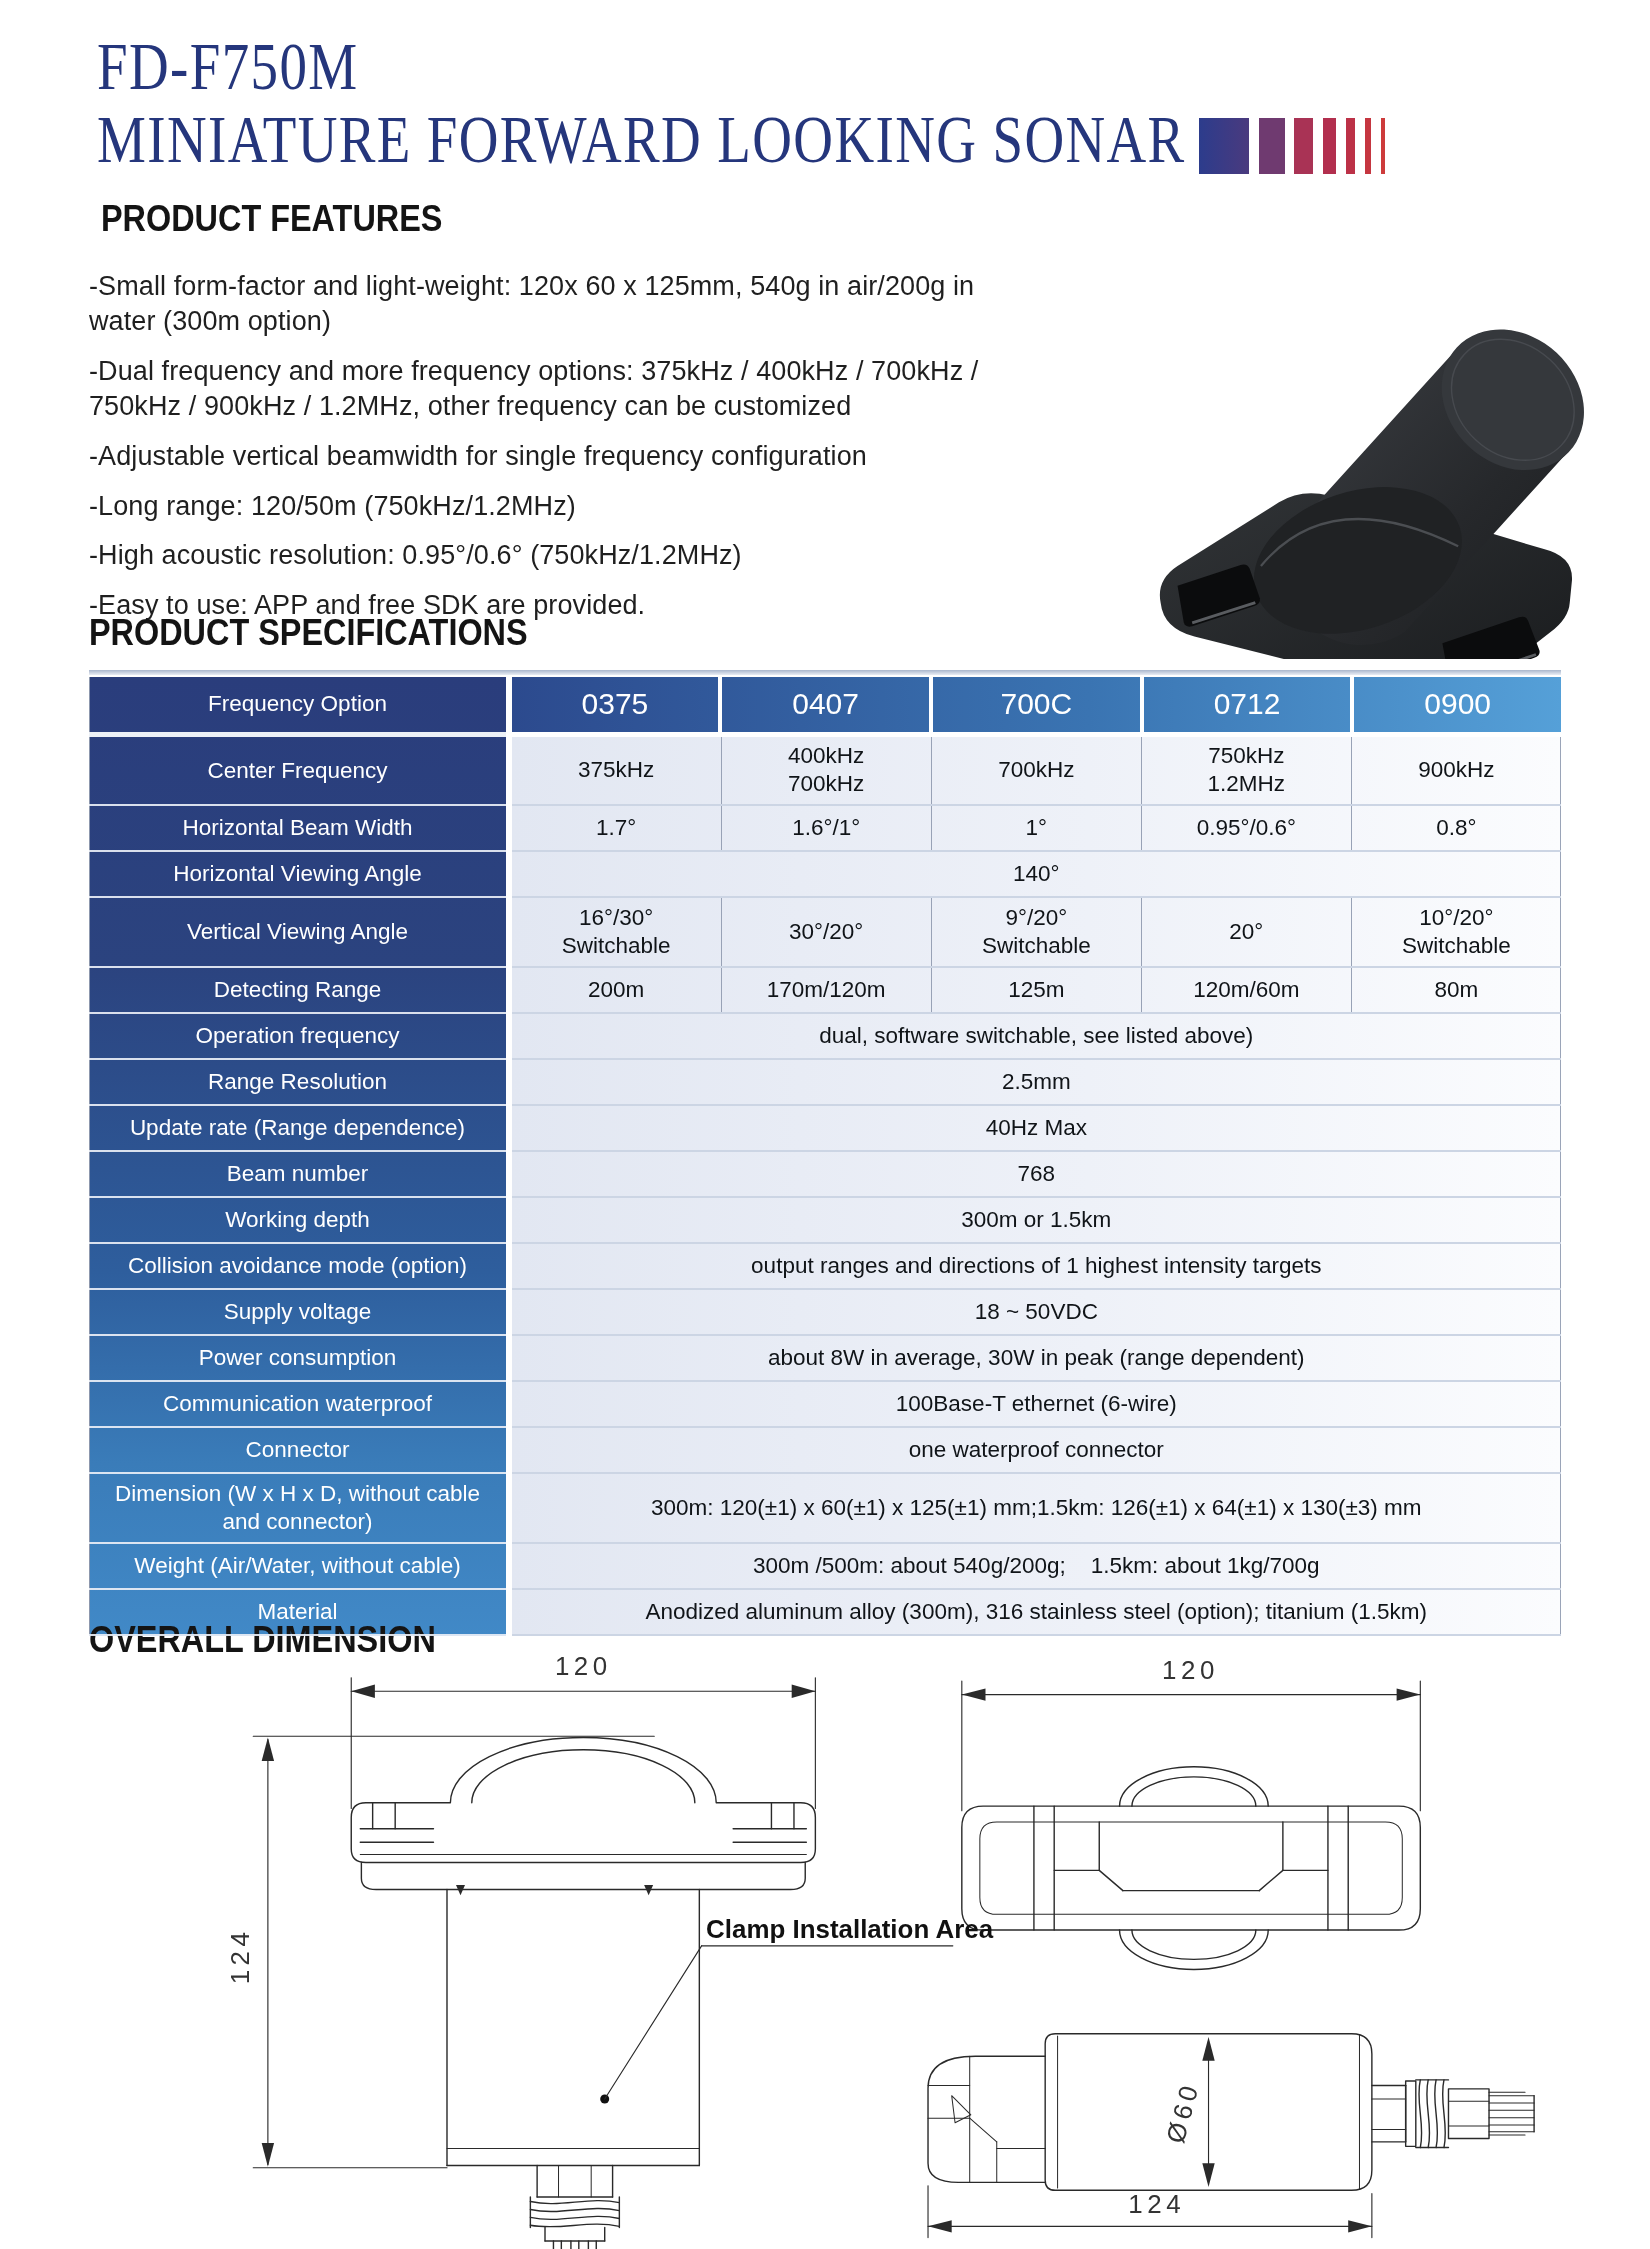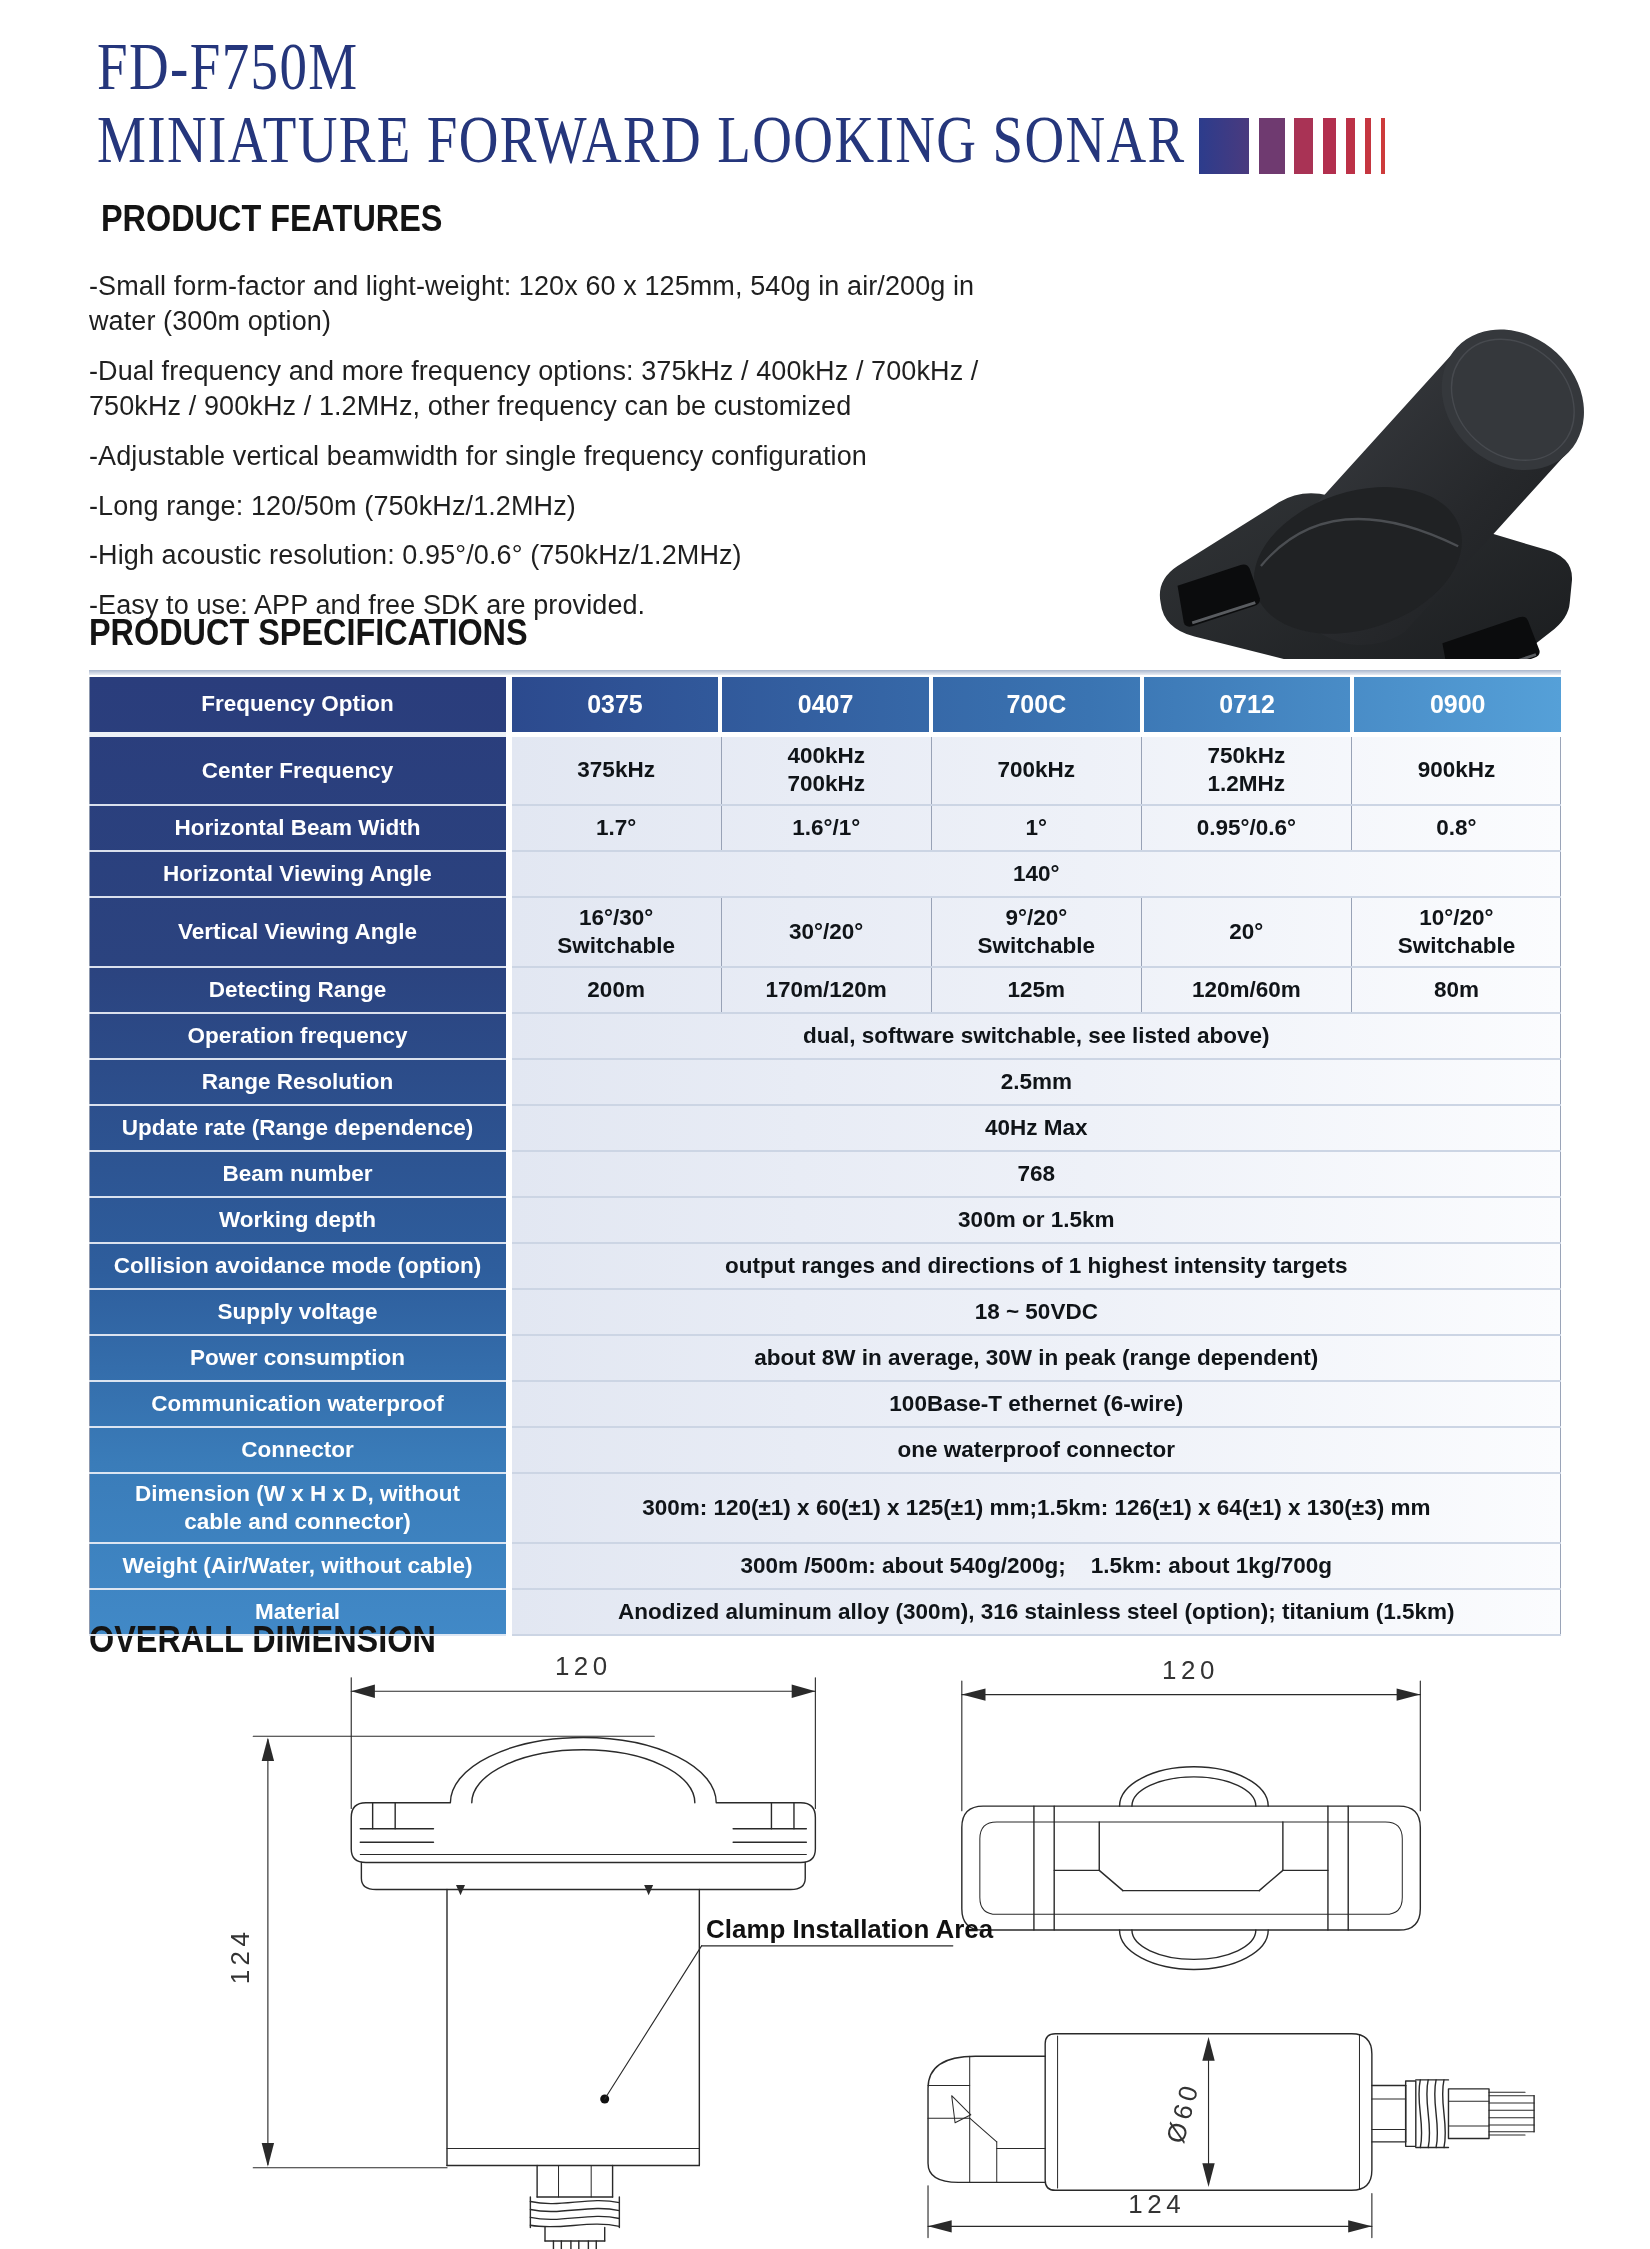--- a/index.html
+++ b/index.html
@@ -34,42 +34,42 @@
     position:absolute;left:0;top:6.8px;bottom:0;width:417px;z-index:0;
     background:linear-gradient(180deg,#2a3d7c 0%,#2b437f 30%,#2e5e9d 62%,#3a7cb9 82%,#4189c7 100%);
     border-left:1.7px solid #8c97ad;box-sizing:border-box;
   }
   .strip-data{
     position:absolute;left:423px;right:0;top:6.8px;bottom:0;z-index:0;
     background:linear-gradient(90deg,#e2e7f2,#eef1f8 55%,#fbfcfe);
     border-right:1.1px solid #9aa4b8;box-sizing:border-box;
   }
   #spec-rows{position:relative;z-index:1;}
-  .srow{display:flex;align-items:stretch;font-weight:bold;}
+  .srow{display:flex;align-items:stretch;}
   .slabel{
     width:417px;box-sizing:border-box;display:flex;align-items:center;justify-content:center;
     text-align:center;color:#ffffff;font-size:22.5px;line-height:1.22;padding:6.8px 16px;
     border-bottom:2.3px solid rgba(233,238,246,.92);
   }
   .sgap{width:5.6px;}
   .sdata{flex:1;display:flex;border-bottom:2.3px solid #ccd5e4;min-height:44px;}
   .scell{
     flex:1;display:flex;align-items:center;justify-content:center;text-align:center;
     font-size:22.5px;line-height:1.25;color:#101418;padding:5.6px 4.5px;white-space:pre-wrap;
     border-left:1.1px solid #98a2b6;box-sizing:border-box;
   }
   .scell:first-child{border-left:none;}
   .header-row .slabel{border-bottom:5px solid #edf1f7;}
   .header-row .sdata{
     background:linear-gradient(90deg,#2c4a8e,#3a74b2 55%,#55a0d8);
     border-bottom:5px solid #ffffff;min-height:55px;
   }
   .hcell{
     flex:1;display:flex;align-items:center;justify-content:center;color:#ffffff;
-    font-size:25px;border-left:4px solid #ffffff;box-sizing:border-box;
+    font-size:30px;border-left:4px solid #ffffff;box-sizing:border-box;
   }
   .hcell:first-child{border-left:none;}
   
   .photo-svg{position:absolute;left:1093px;top:242px;}
   .draw-svg{position:absolute;left:85px;top:1649px;}
   .dim-text{font-family:"Liberation Sans",sans-serif;font-size:46px;fill:#333;letter-spacing:8px;}
   .clamp-text{font-family:"Liberation Sans",sans-serif;font-size:46px;font-weight:700;fill:#111;}
 </style>
 </head>
 <body>

